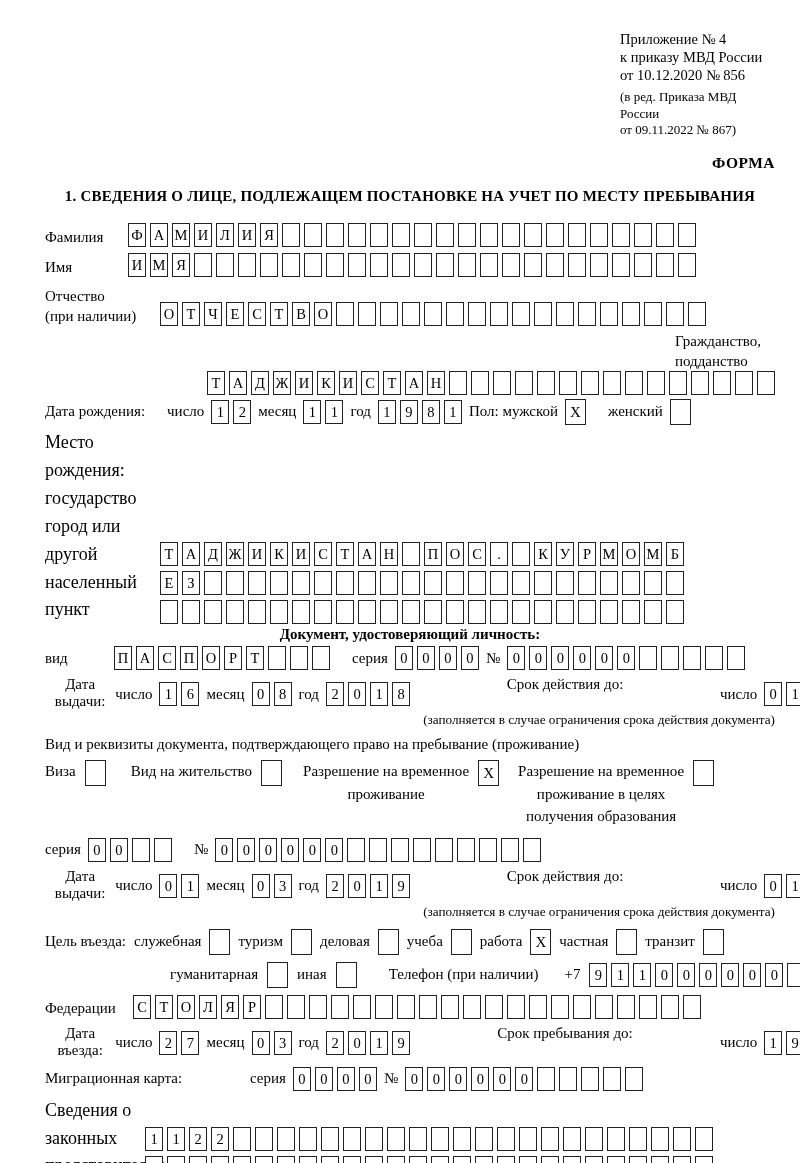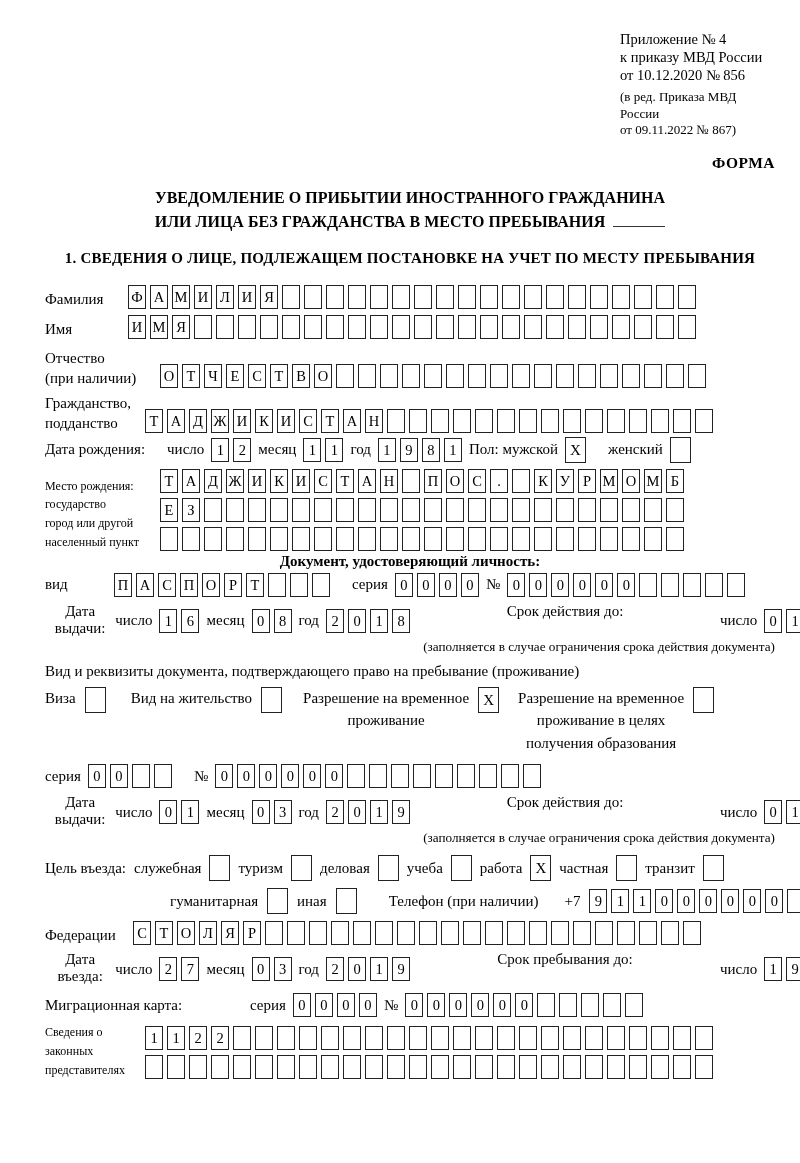--- a/index.html
+++ b/index.html
@@ -15,21 +15,21 @@
 
   .row{display:flex;align-items:flex-end;margin-top:6px;}
   .lbl{font-size:15px;line-height:1.3;padding-top:4px;flex:none;}
   .w83{width:83px;}  .w115{width:115px;} .w100{width:100px;}
   .cells{display:flex;gap:4px;flex:none;}
   .cell{width:16px;height:22px;border:1.6px solid #222;flex:none;text-align:center;
         font-size:14.5px;line-height:22px;background:#fff;}
   .chk{width:19px;height:24px;border:1.6px solid #222;flex:none;text-align:center;
        font-size:15px;line-height:24px;background:#fff;}
   .stack{display:flex;flex-direction:column;gap:5px;}
-  .labelcol{display:flex;flex-direction:column;font-size:12px;line-height:1.55;flex:none;}
+  .labelcol{display:flex;flex-direction:column;font-size:18px;line-height:1.55;flex:none;}
 
   .center-bold{text-align:center;font-weight:bold;font-size:15px;margin-top:8px;}
   .dates{display:flex;margin-top:6px;}
   .dgroup{display:flex;}
   .dgl{width:365px;flex:none;}
   .dg-head{text-align:center;font-size:15px;width:310px;}
   .dg-cells{display:flex;align-items:center;gap:7px;margin-top:2px;}
   .dg-cells .lbl{padding-top:0;}
   .note{font-size:13.2px;text-align:right;margin-top:2px;}
   .plain{font-size:15px;line-height:1.45;margin-top:6px;}
@@ -49,24 +49,20 @@
     <div>Приложение № 4</div>
     <div>к приказу МВД России</div>
     <div>от 10.12.2020 № 856</div>
   </div>
   <div class="edition">
     <div>(в ред. Приказа МВД России</div>
     <div>от 09.11.2022 № 867)</div>
   </div>
   <div class="forma">ФОРМА</div>
 
-  <div class="title">
-    <div>УВЕДОМЛЕНИЕ О ПРИБЫТИИ ИНОСТРАННОГО ГРАЖДАНИНА</div>
-    <div><span>ИЛИ ЛИЦА БЕЗ ГРАЖДАНСТВА В МЕСТО ПРЕБЫВАНИЯ</span><span class="blank-line"></span></div>
-  </div>
 
   <div class="section-head">1. СВЕДЕНИЯ О ЛИЦЕ, ПОДЛЕЖАЩЕМ ПОСТАНОВКЕ НА УЧЕТ ПО МЕСТУ ПРЕБЫВАНИЯ</div>
 
   <div class="row" style="margin-top:18px;">
     <span class="lbl w83">Фамилия</span>
     <span class="cells">
         <span class="cell">Ф</span>
         <span class="cell">А</span>
         <span class="cell">М</span>
         <span class="cell">И</span>
@@ -154,21 +150,21 @@
         <span class="cell"></span>
         <span class="cell"></span>
         <span class="cell"></span>
         <span class="cell"></span>
         <span class="cell"></span>
         <span class="cell"></span>
         <span class="cell"></span>
       </span>
   </div>
 
-  <div class="row" style="margin-top:2px;">
+  <div class="row" style="margin-top:2px;flex-direction:column;">
     <span class="lbl w100">
       <span>Гражданство,</span><br>
       <span>подданство</span>
     </span>
     <span class="cells">
         <span class="cell">Т</span>
         <span class="cell">А</span>
         <span class="cell">Д</span>
         <span class="cell">Ж</span>
         <span class="cell">И</span>

